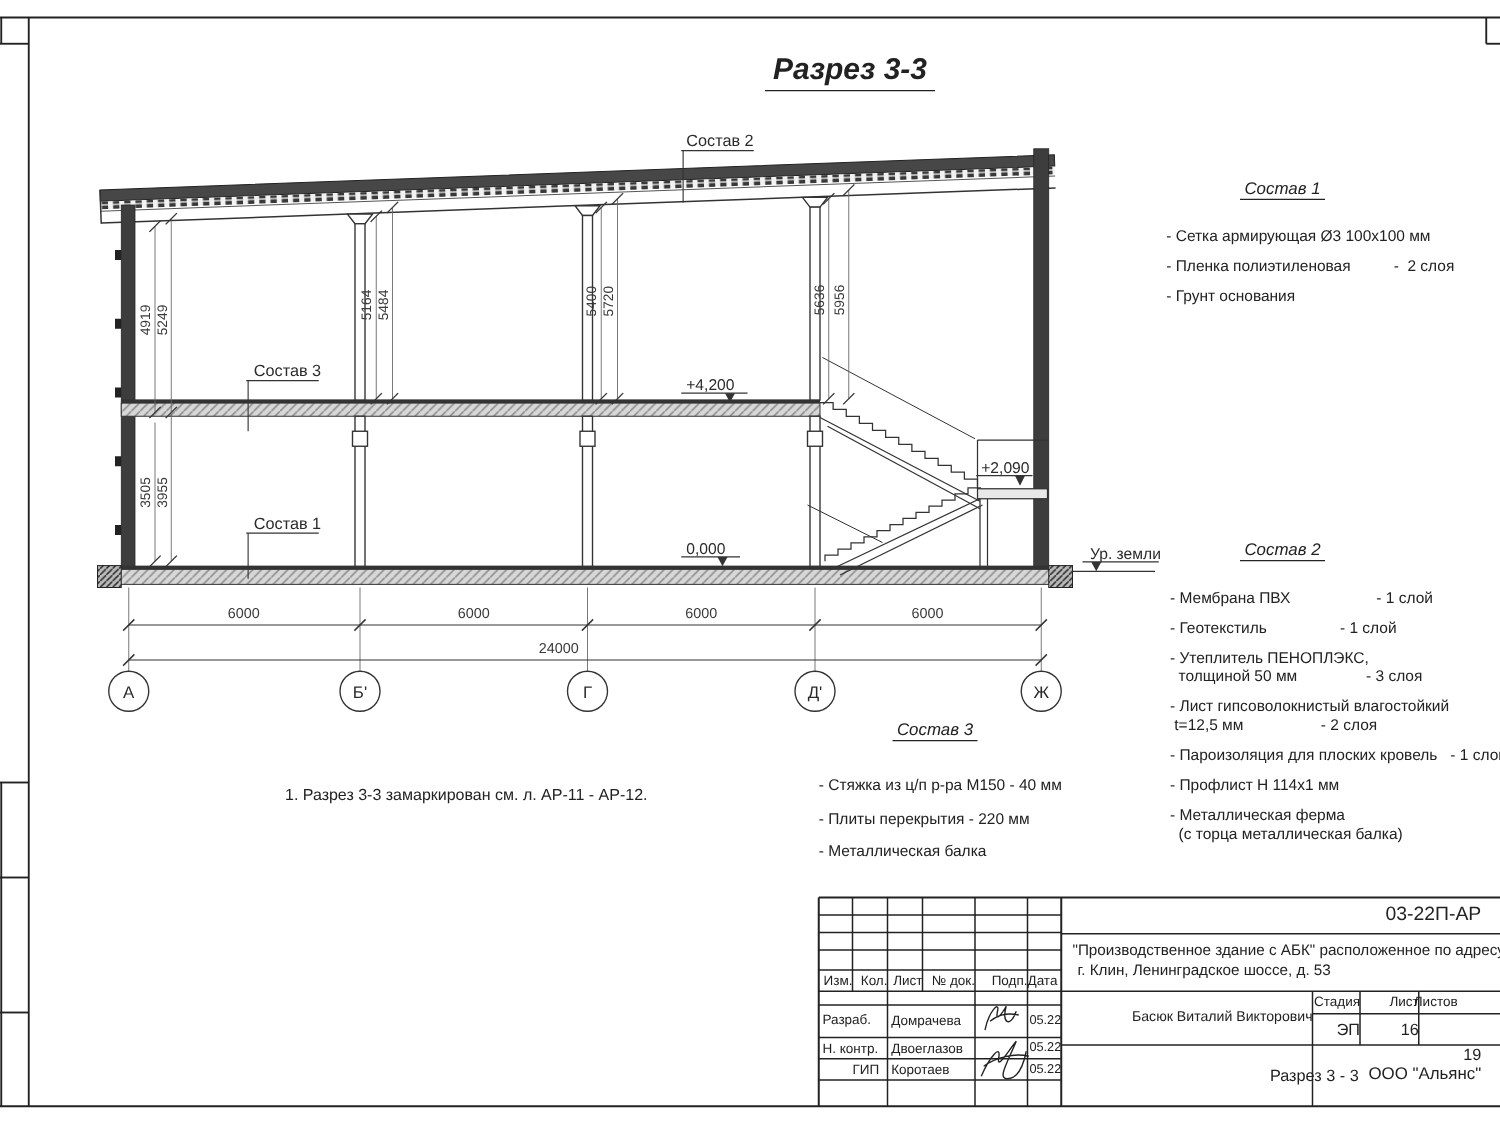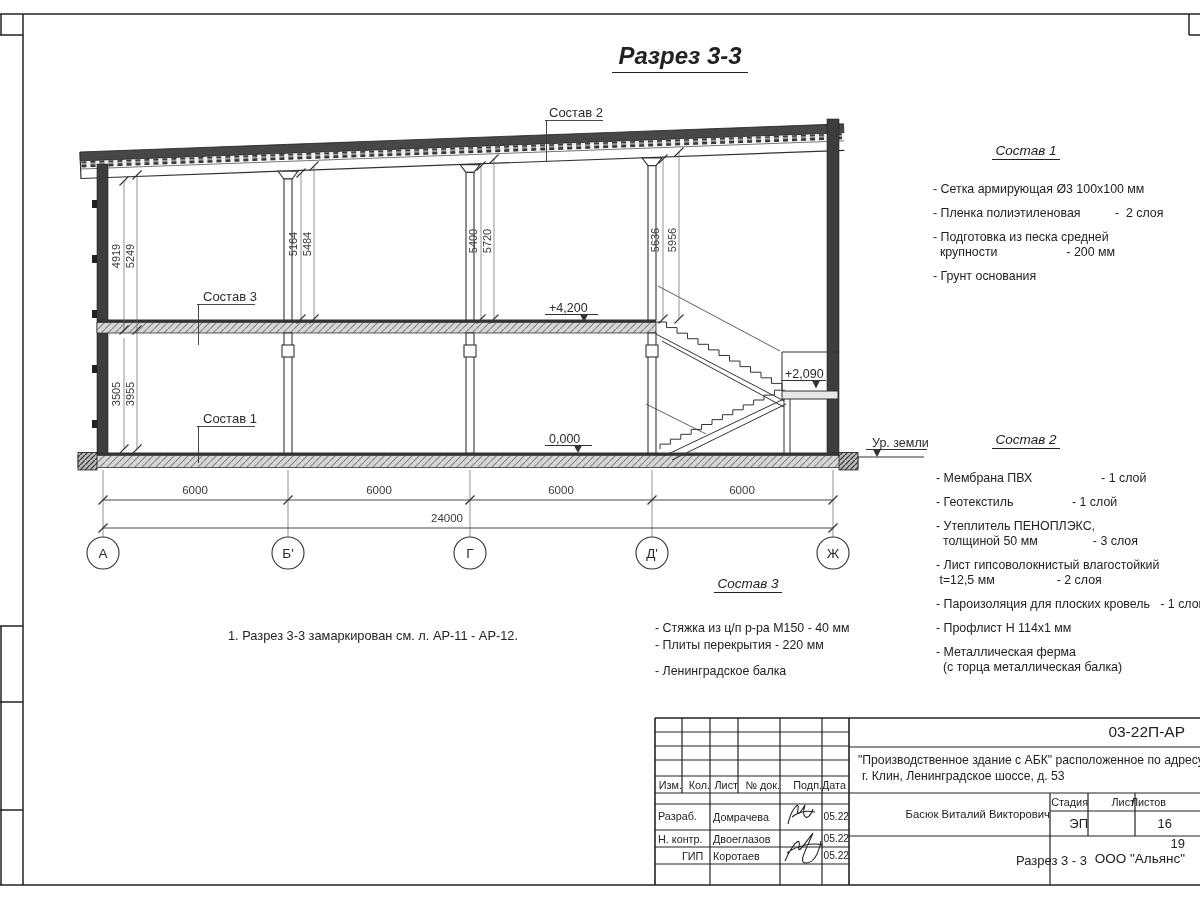--- a/index.html
+++ b/index.html
@@ -279,24 +279,20 @@
   <span>Состав 1</span>
 </div>
 <div class="abs comp" style="left:933px;top:182px;">
   <div class="item">
       <div class="ln">- Сетка армирующая Ø3 100х100 мм</div>
     </div>
   <div class="item">
       <div class="ln">- Пленка полиэтиленовая          -  2 слоя</div>
     </div>
   <div class="item">
-    <div class="ln">- Подготовка из песка средней</div>
-    <div class="ln">  крупности                    - 200 мм</div>
-  </div>
-  <div class="item">
       <div class="ln">- Грунт основания</div>
     </div>
 </div>
 
 <div class="abs comp-head" style="left:940px;top:432px;width:172px;">
   <span>Состав 2</span>
 </div>
 <div class="abs comp" style="left:936px;top:471px;">
   <div class="item">
       <div class="ln">- Мембрана ПВХ                    - 1 слой</div>
@@ -321,28 +317,28 @@
   <div class="item">
     <div class="ln">- Металлическая ферма</div>
     <div class="ln">  (с торца металлическая балка)</div>
   </div>
 </div>
 
 <div class="abs comp-head" style="left:660px;top:576px;width:176px;">
   <span>Состав 3</span>
 </div>
 <div class="abs comp" style="left:655px;top:621px;">
-  <div class="item" style="margin-bottom:2px;">
+  <div class="item" style="margin-bottom:12px;">
       <div class="ln">- Стяжка из ц/п р-ра М150 - 40 мм</div>
     </div>
   <div class="item" style="margin-bottom:11px;">
       <div class="ln">- Плиты перекрытия - 220 мм</div>
     </div>
   <div class="item">
-      <div class="ln">- Ленинградское балка</div>
+      <div class="ln">- Металлическая балка</div>
     </div>
 </div>
 
 <div class="abs tb tb-c" style="left:849px;top:723px;width:336px;font-size:15.5px;">03-22П-АР</div>
 <div class="abs tb nowrap" style="left:858px;top:753px;font-size:12.2px;">"Производственное здание с АБК" расположенное по адресу:</div>
 <div class="abs tb nowrap" style="left:862px;top:769px;font-size:12.2px;">г. Клин, Ленинградское шоссе, д. 53</div>
 
 <div class="abs tb tb-c" style="left:655px;top:779px;width:27px;">Изм.</div>
 <div class="abs tb tb-c" style="left:682px;top:779px;width:28px;">Кол.</div>
 <div class="abs tb tb-c" style="left:710px;top:779px;width:28px;">Лист</div>
@@ -362,15 +358,15 @@
 <div class="abs tb" style="left:713px;top:850px;">Коротаев</div>
 <div class="abs tb tb-c" style="left:822px;top:850px;width:27px;font-size:10.2px;">05.22</div>
 
 <div class="abs tb tb-c" style="left:849px;top:808px;width:201px;font-size:11.3px;">Басюк Виталий Викторович</div>
 <div class="abs tb tb-c" style="left:849px;top:853px;width:238px;font-size:13px;">Разрез 3 - 3</div>
 
 <div class="abs tb tb-c" style="left:1050px;top:796px;width:38px;">Стадия</div>
 <div class="abs tb tb-c" style="left:1088px;top:796px;width:47px;">Лист</div>
 <div class="abs tb nowrap" style="left:1131px;top:796px;width:80px;">Листов</div>
 <div class="abs tb tb-c" style="left:1050px;top:816px;width:38px;font-size:13px;">ЭП</div>
-<div class="abs tb tb-c" style="left:1125px;top:816px;width:47px;font-size:13px;">16</div>
+<div class="abs tb tb-c" style="left:1088px;top:816px;width:47px;font-size:13px;">16</div>
 <div class="abs tb tb-c" style="left:1135px;top:836px;width:50px;font-size:13px;">19</div>
 <div class="abs tb tb-c" style="left:1050px;top:851px;width:135px;font-size:13.5px;">ООО "Альянс"</div>
 
 </body></html>

